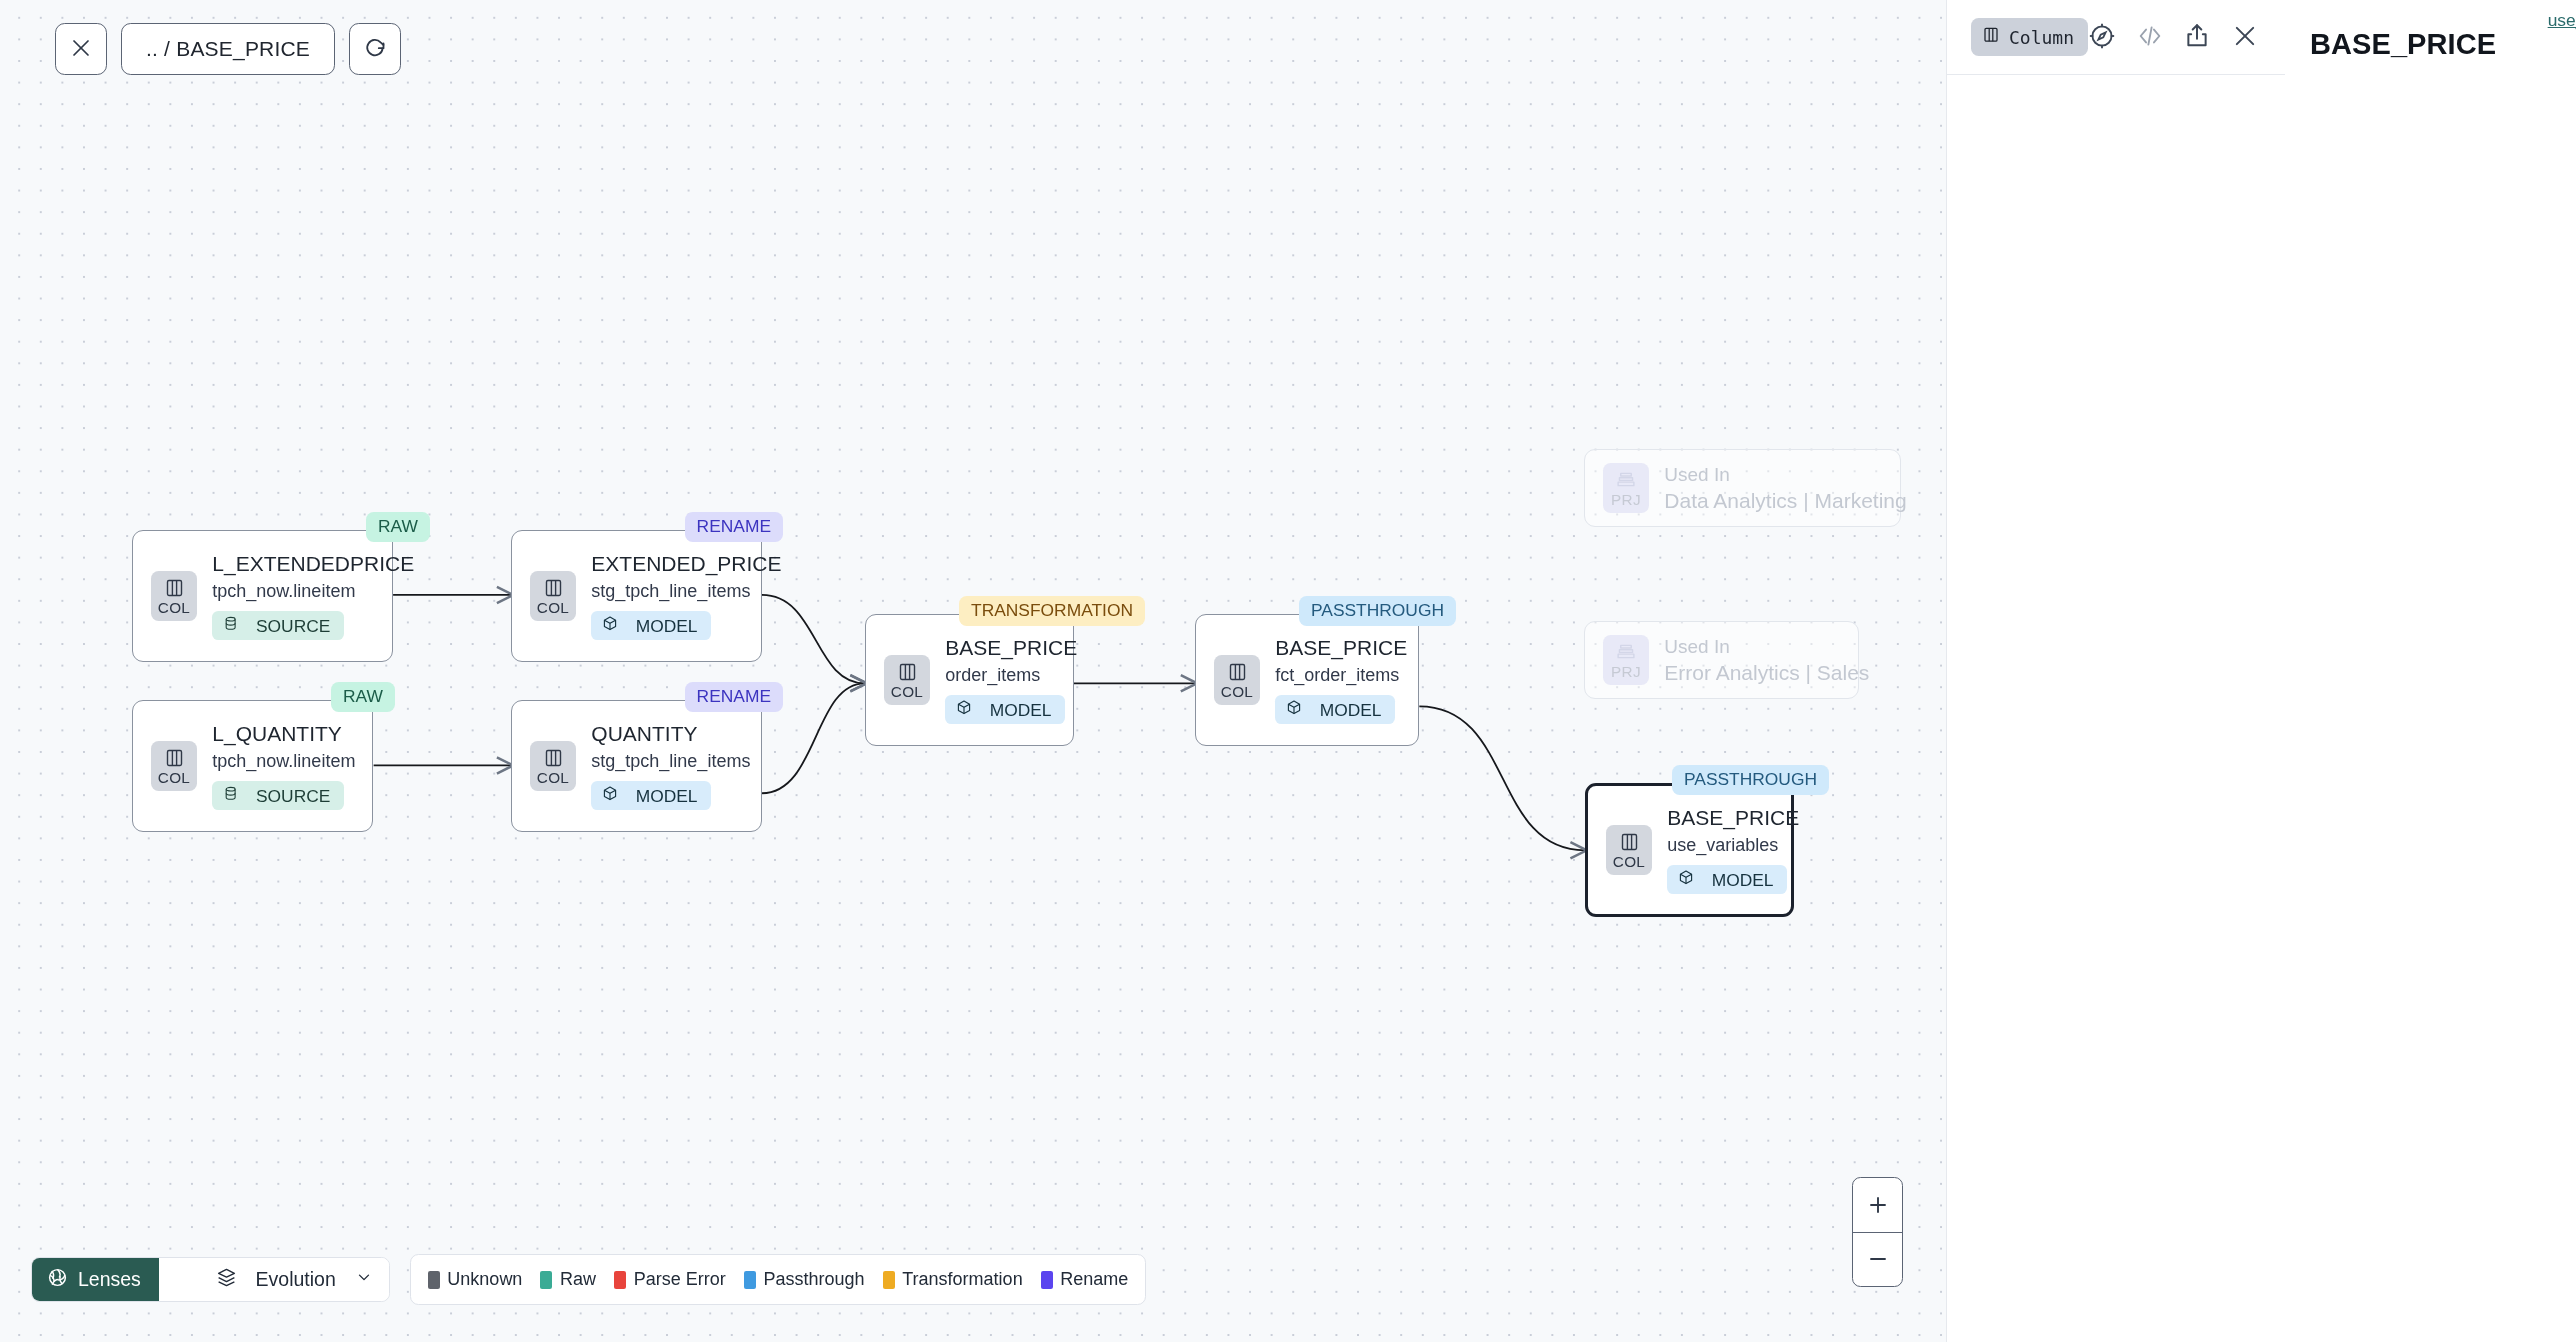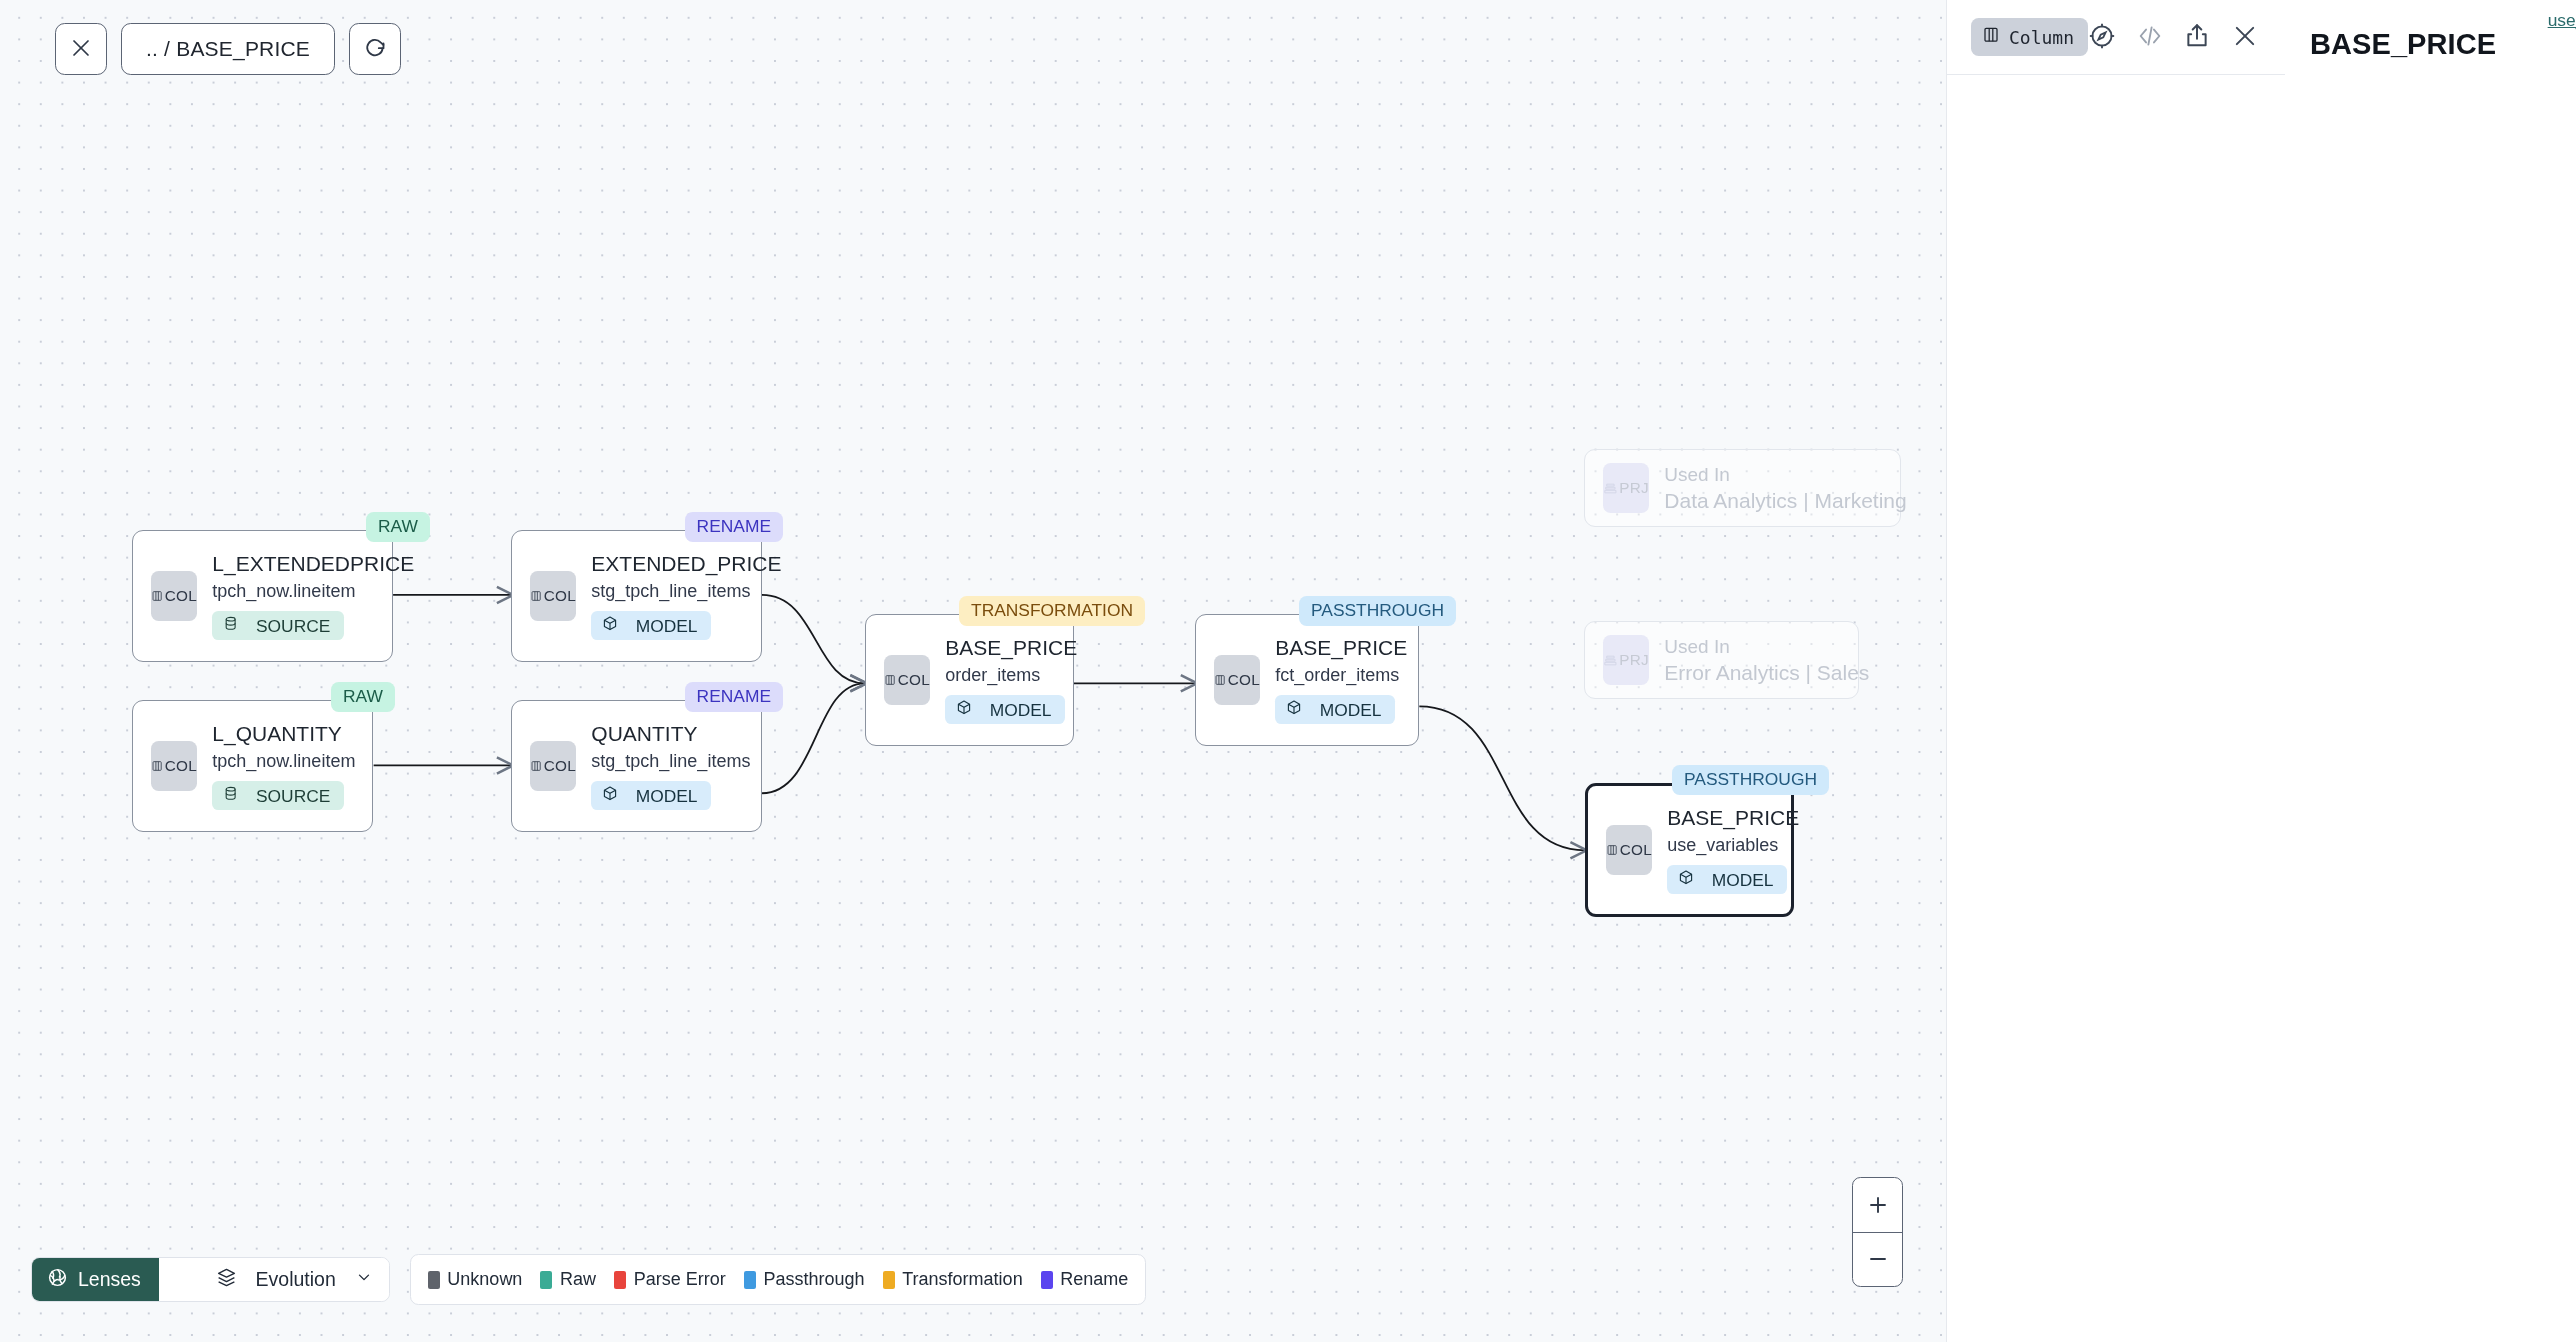--- a/index.html
+++ b/index.html
@@ -57,21 +57,21 @@
   .node.ghost {
     border: 1.5px solid #e2e6ec;
     background: rgba(255,255,255,0.45);
     z-index: 6;
   }
 
   .kind-chip {
     width: 46px; height: 50px;
     background: #d3d7de;
     border-radius: 7.7px;
-    display: flex; align-items: center; justify-content: center;
+    display: flex; flex-direction: column; align-items: center; justify-content: center;
     gap: 1.4px;
     flex: 0 0 auto;
   }
   .kind-chip.prj { background: #e8e9f7; }
   .kind-chip .kl { font-size: 15.3px; color: #2f3847; letter-spacing: 0.3px; line-height: 1; }
   .node.ghost .kind-chip .kl { color: #c6cad4; }
 
   .node-body { margin-left: 15.3px; display: flex; flex-direction: column; align-items: flex-start; }
   .node-title { font-size: 21px; color: #1e252f; line-height: 1.12; white-space: nowrap; }
   .node-sub   { font-size: 18px; color: #31394a; margin-top: 6.3px; line-height: 1.12; white-space: nowrap; }

